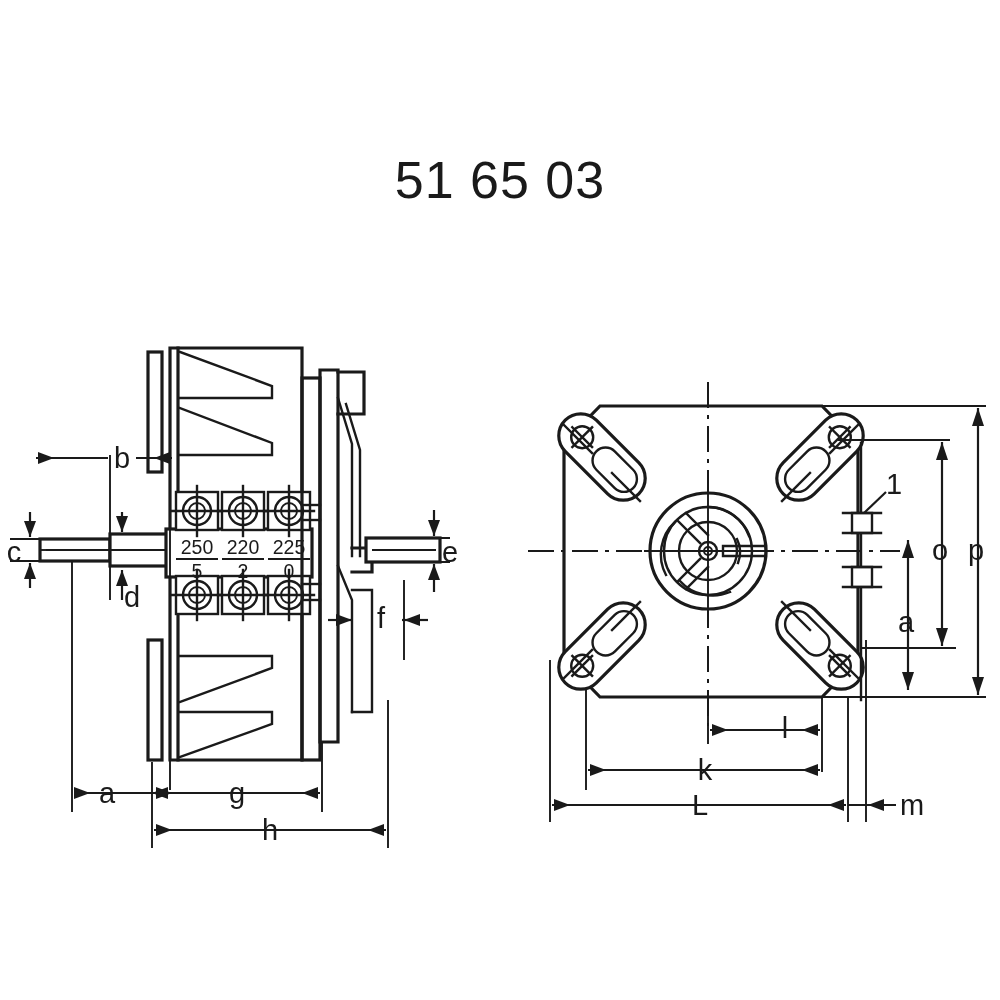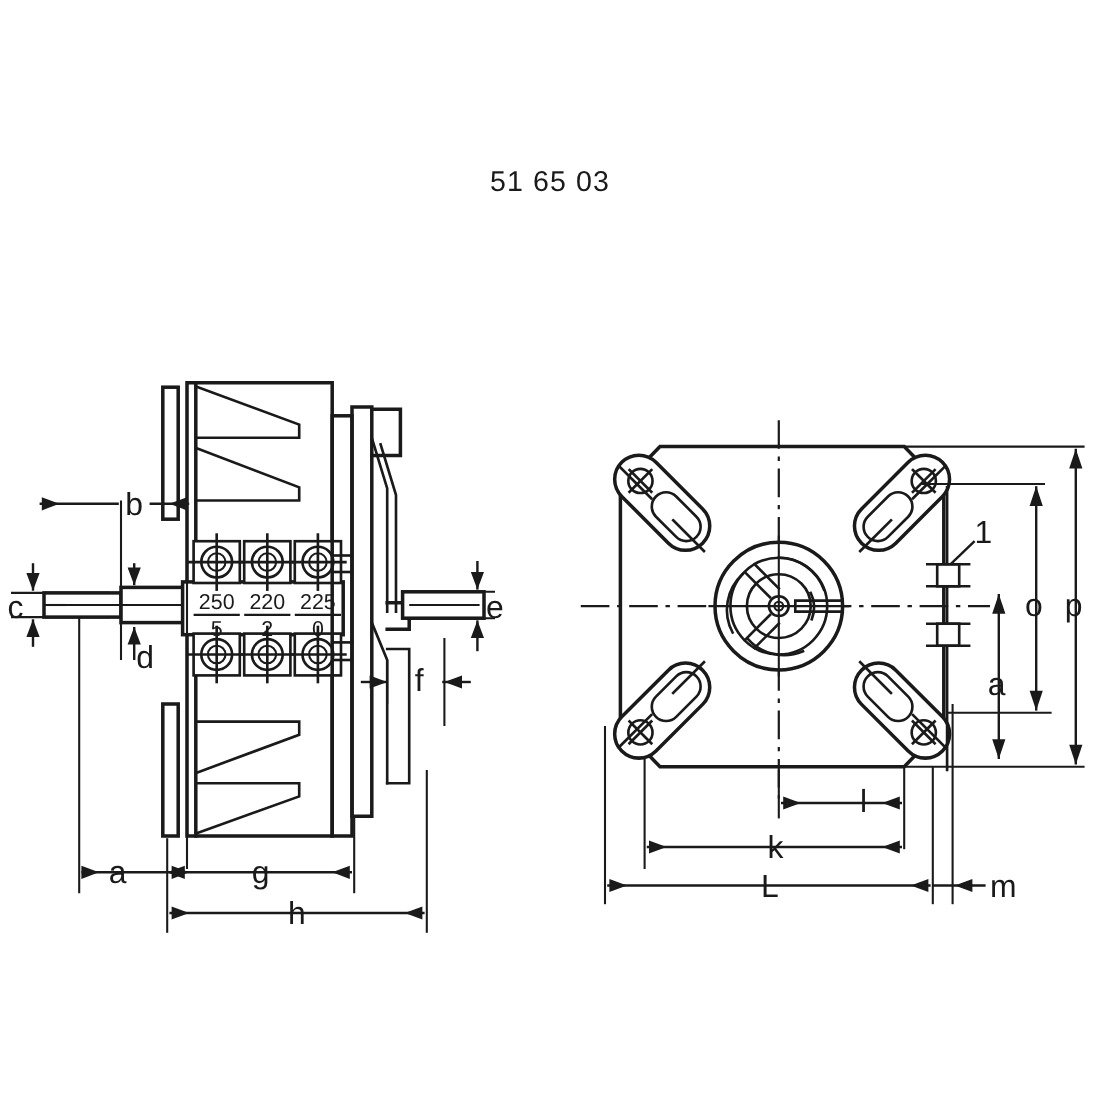--- a/index.html
+++ b/index.html
@@ -20,21 +20,21 @@
     width: 1000px;
     height: 1000px;
     background: #ffffff;
   }
   #title {
     position: absolute;
     left: 0;
     top: 150px;
     width: 1000px;
     text-align: center;
-    font-size: 26px;
+    font-size: 52px;
     letter-spacing: 1px;
     color: #1a1a1a;
     font-family: "Liberation Sans", sans-serif;
   }
   svg { display: block; }
   .ln   { stroke:#1a1a1a; stroke-width:3.2; fill:none; stroke-linecap:square; }
   .ln2  { stroke:#1a1a1a; stroke-width:2.4; fill:none; stroke-linecap:square; }
   .lnt  { stroke:#1a1a1a; stroke-width:1.9; fill:none; stroke-linecap:butt; }
   .dimln{ stroke:#1a1a1a; stroke-width:2.2; fill:none; stroke-linecap:butt; }
   .extln{ stroke:#1a1a1a; stroke-width:1.9; fill:none; stroke-linecap:butt; }

